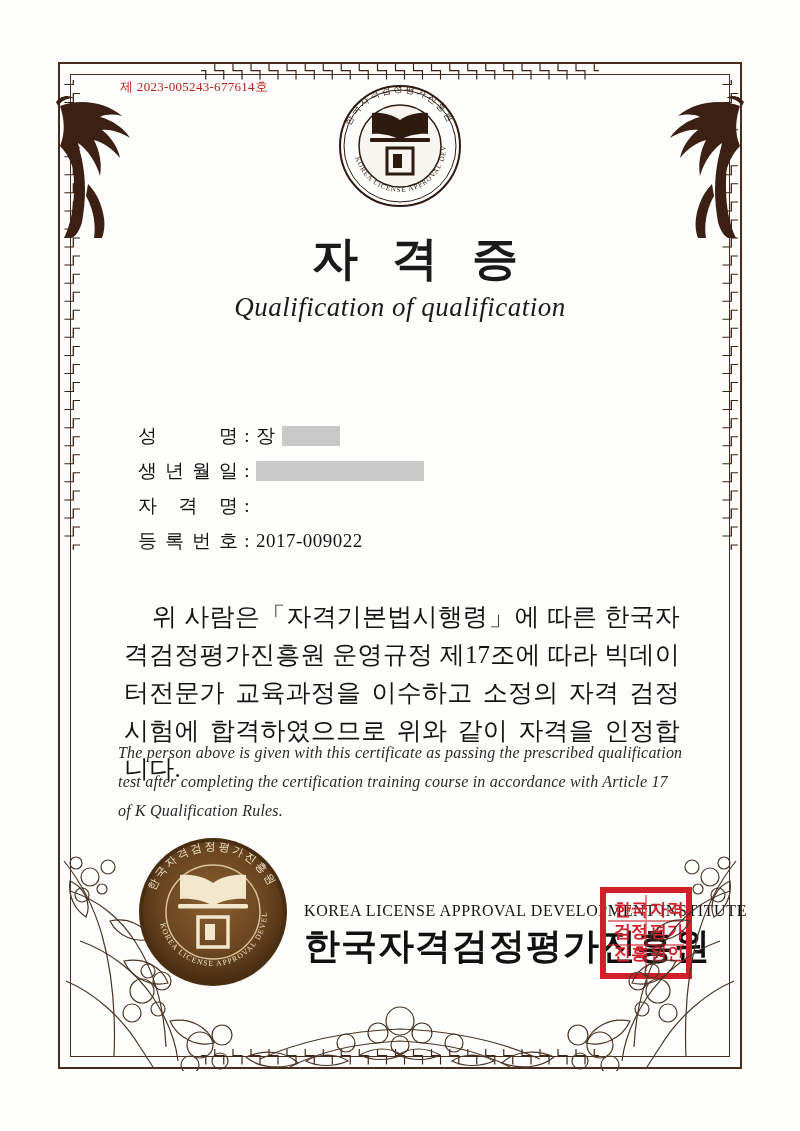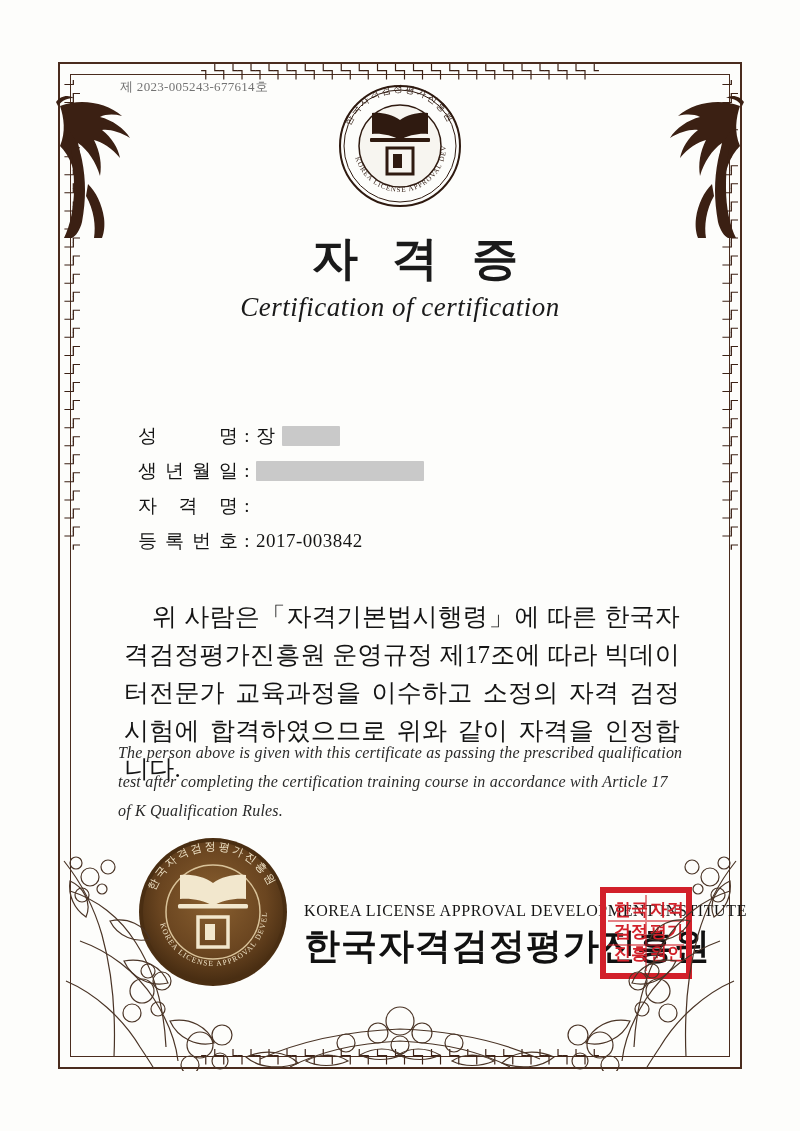--- a/index.html
+++ b/index.html
@@ -107,21 +107,21 @@
     width: 300px;
     height: 110px;
   }
 
   
   .doc-number {
     position: absolute;
     left: 120px;
     top: 78px;
     font-size: 13px;
-    color: #737373;
+    color: #b91c1c;
     letter-spacing: 0.3px;
     font-family: "Liberation Serif", serif;
   }
 
   .top-seal {
     position: absolute;
     left: 50%;
     top: 76px;
     transform: translateX(-50%);
     width: 140px;
@@ -323,21 +323,21 @@
       <g fill="#2f1a10">
         <path d="M70,44 C62,38 50,36 42,37 L42,58 C50,57 62,59 70,64 C78,59 90,57 98,58 L98,37 C90,36 78,38 70,44 Z"></path>
         <rect x="40" y="62" width="60" height="4" rx="1"></rect>
       </g>
       <rect x="57" y="72" width="26" height="26" fill="none" stroke="#2f1a10" stroke-width="3"></rect>
       <rect x="63" y="78" width="9" height="14" fill="#2f1a10"></rect>
     </svg>
   </div>
 
   <div class="title-ko">자격증</div>
-  <div class="title-en">Certification of certification</div>
+  <div class="title-en">Qualification of qualification</div>
 
   <div class="fields">
 
     <div class="field-row">
       <div class="field-label">
         <span>성</span>
         <span>명</span>
       </div>
       <div class="field-colon">:</div>
       <div class="field-value">
@@ -369,21 +369,21 @@
     </div>
 
     <div class="field-row">
       <div class="field-label">
         <span>등</span>
         <span>록</span>
         <span>번</span>
         <span>호</span>
       </div>
       <div class="field-colon">:</div>
-      <div class="field-value">2017-003842</div>
+      <div class="field-value">2017-009022</div>
     </div>
 
   </div>
 
   <div class="body-ko">위 사람은「자격기본법시행령」에 따른 한국자격검정평가진흥원 운영규정 제17조에 따라 빅데이터전문가 교육과정을 이수하고 소정의 자격 검정시험에 합격하였으므로 위와 같이 자격을 인정합니다.</div>
   <div class="body-en">The person above is given with this certificate as passing the prescribed qualification test after completing the certification training course in accordance with Article 17 of K Qualification Rules.</div>
 
   <div class="bottom-seal">
     <svg viewBox="0 0 162 162" width="162" height="162">
       <defs>

